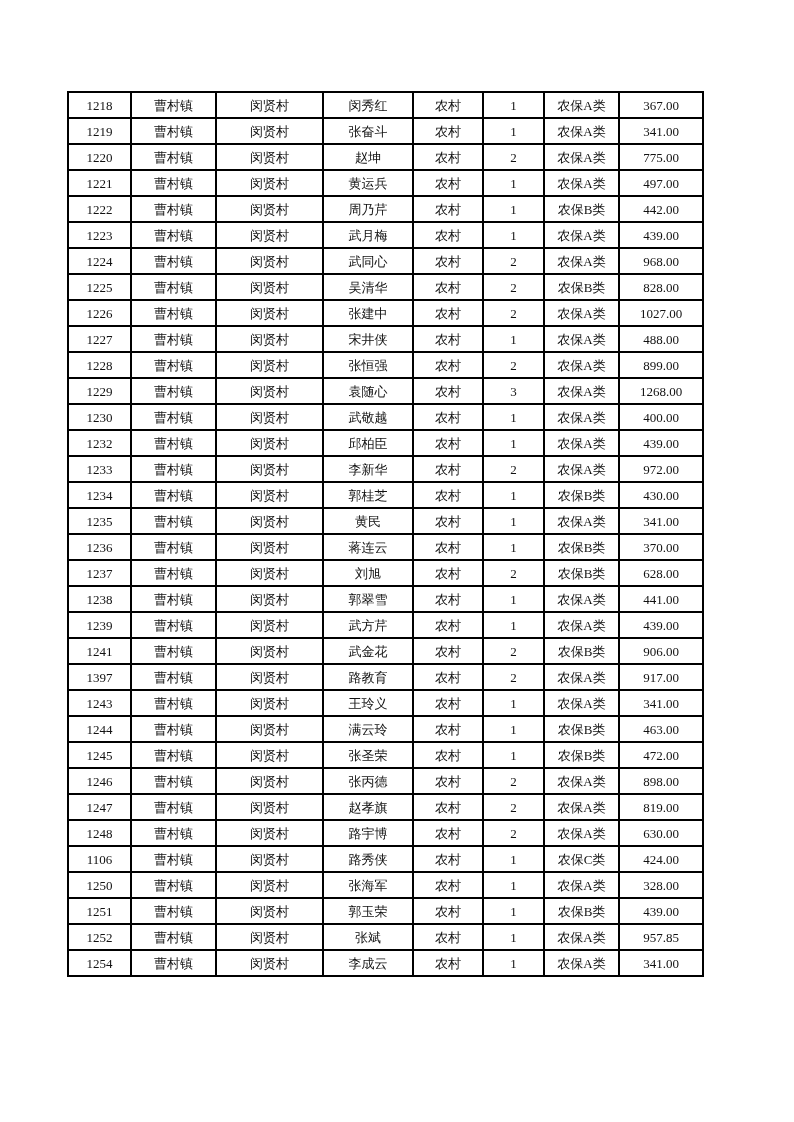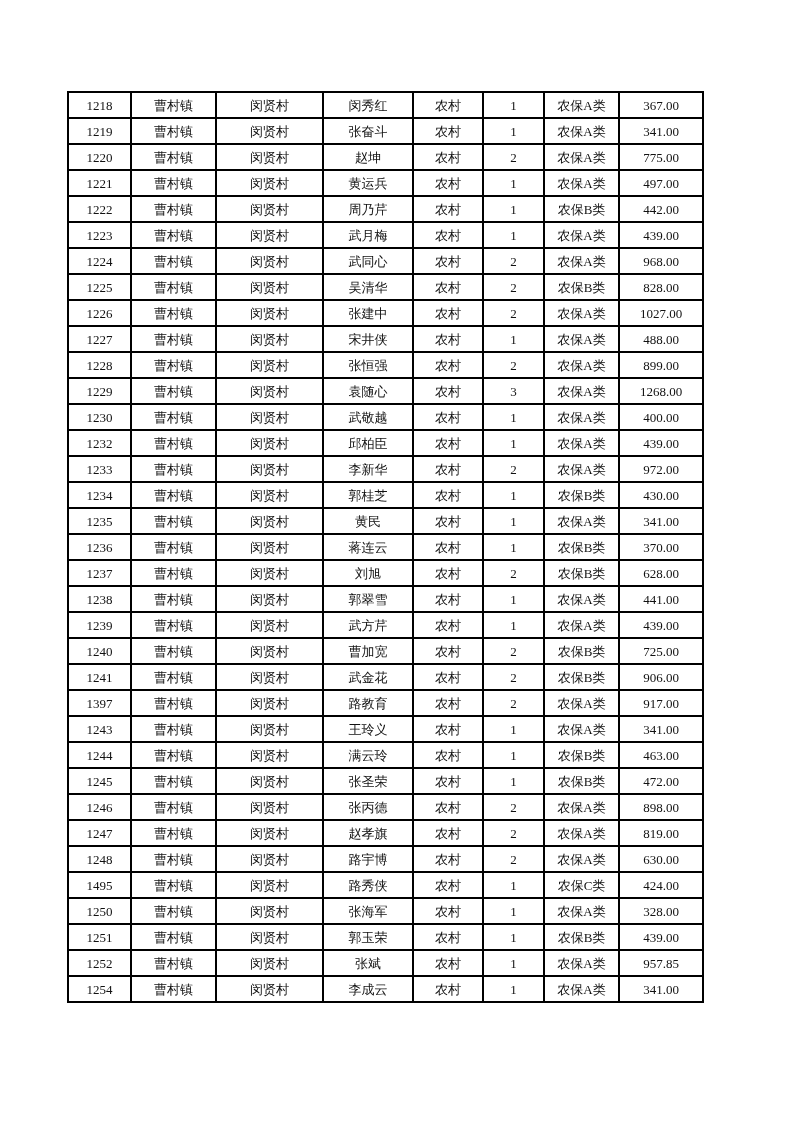--- a/index.html
+++ b/index.html
@@ -270,30 +270,20 @@
           <td>1239</td>
           <td>曹村镇</td>
           <td>闵贤村</td>
           <td>武方芹</td>
           <td>农村</td>
           <td>1</td>
           <td>农保A类</td>
           <td>439.00</td>
         </tr>
         <tr>
-          <td>1240</td>
-          <td>曹村镇</td>
-          <td>闵贤村</td>
-          <td>曹加宽</td>
-          <td>农村</td>
-          <td>2</td>
-          <td>农保B类</td>
-          <td>725.00</td>
-        </tr>
-        <tr>
           <td>1241</td>
           <td>曹村镇</td>
           <td>闵贤村</td>
           <td>武金花</td>
           <td>农村</td>
           <td>2</td>
           <td>农保B类</td>
           <td>906.00</td>
         </tr>
         <tr>
@@ -360,21 +350,21 @@
           <td>1248</td>
           <td>曹村镇</td>
           <td>闵贤村</td>
           <td>路宇博</td>
           <td>农村</td>
           <td>2</td>
           <td>农保A类</td>
           <td>630.00</td>
         </tr>
         <tr>
-          <td>1495</td>
+          <td>1106</td>
           <td>曹村镇</td>
           <td>闵贤村</td>
           <td>路秀侠</td>
           <td>农村</td>
           <td>1</td>
           <td>农保C类</td>
           <td>424.00</td>
         </tr>
         <tr>
           <td>1250</td>

